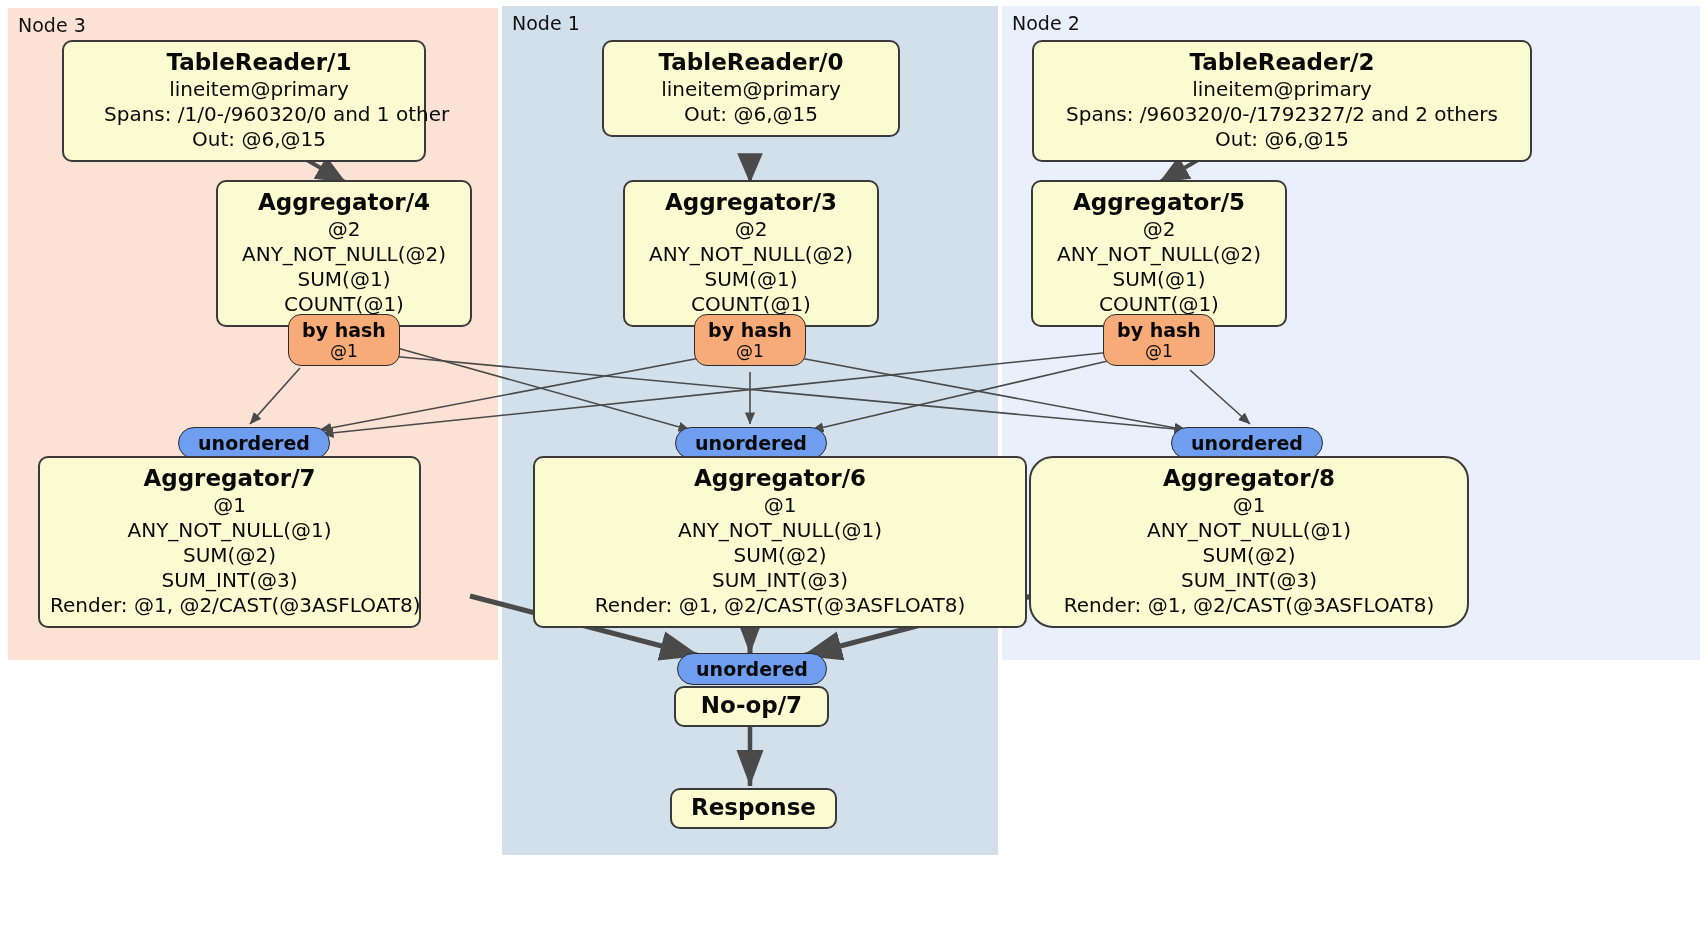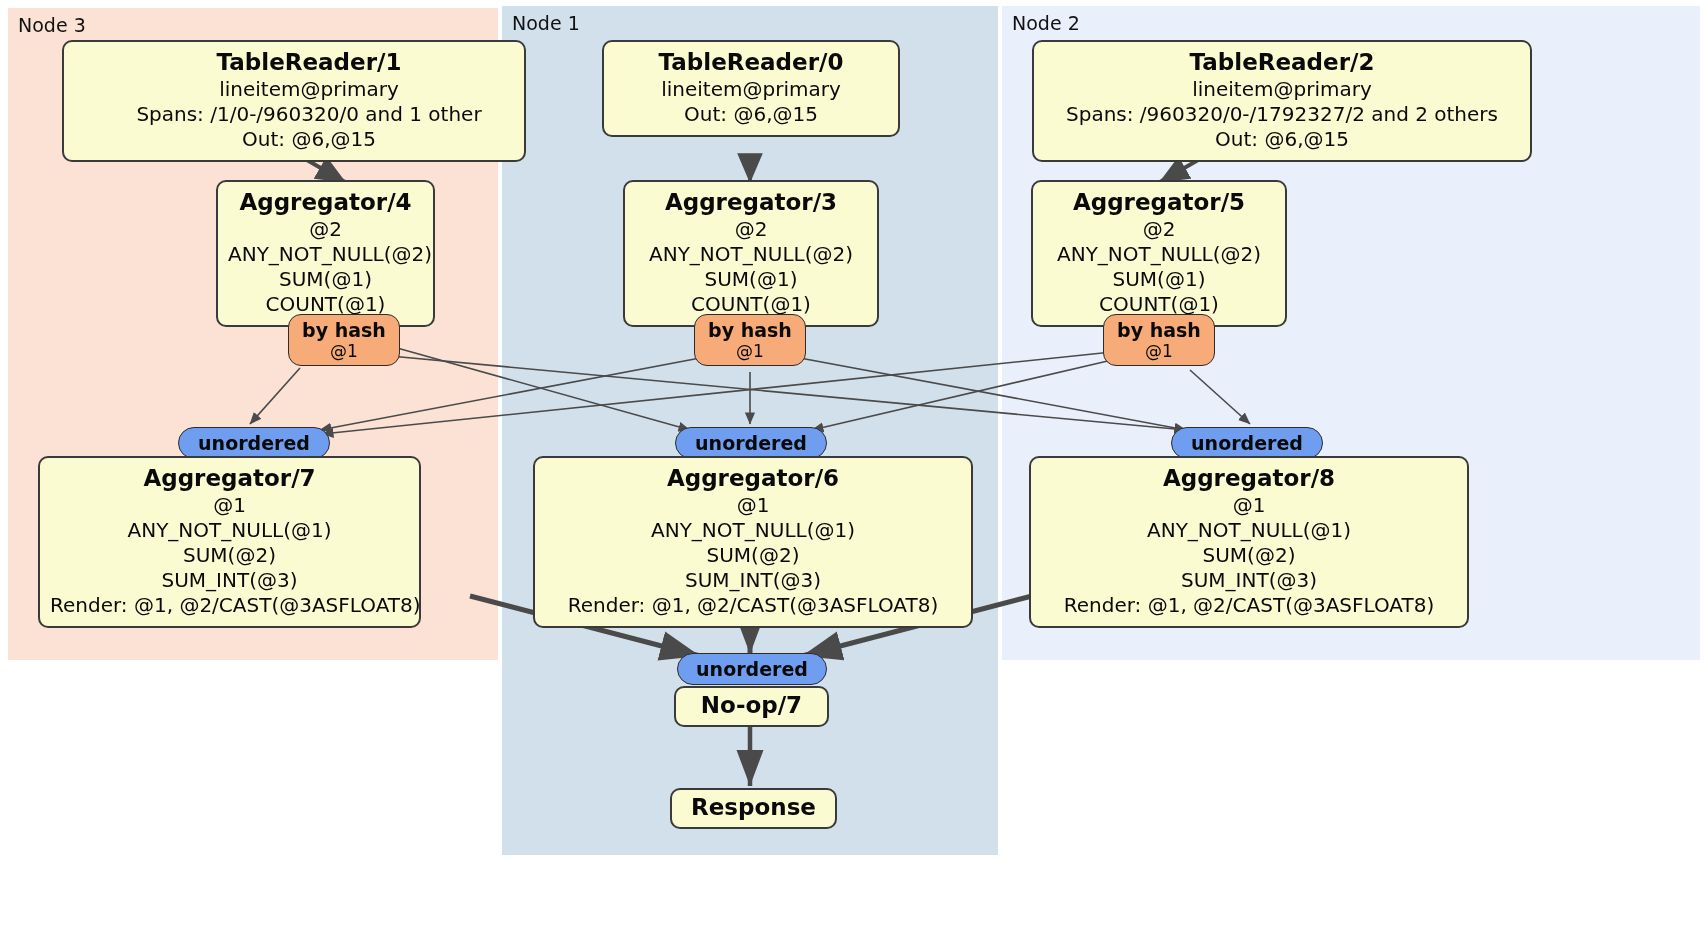--- a/index.html
+++ b/index.html
@@ -125,41 +125,41 @@
     <path d="M 1112 360 L 812 430" stroke="#4a4a4a" stroke-width="1.6" fill="none" marker-end="url(#ah)"></path>
     <path d="M 1190 370 L 1250 424" stroke="#4a4a4a" stroke-width="1.6" fill="none" marker-end="url(#ah)"></path>
 
     <path d="M 470 596 L 700 656" stroke="#4a4a4a" stroke-width="5" fill="none" marker-end="url(#ahs)"></path>
     <path d="M 750 626 L 750 654" stroke="#4a4a4a" stroke-width="5" fill="none" marker-end="url(#ahs)"></path>
     <path d="M 1032 596 L 802 656" stroke="#4a4a4a" stroke-width="5" fill="none" marker-end="url(#ahs)"></path>
 
     <path d="M 750 722 L 750 786" stroke="#4a4a4a" stroke-width="4.5" fill="none" marker-end="url(#ahs)"></path>
   </svg>
 
-  <div class="proc" style="left:62px; top:40px; width:464px;padding-left:40px;">
+  <div class="proc" style="left:62px; top:40px; width:364px;padding-left:40px;">
     <span class="ttl">TableReader/1</span>
     <span class="ln">lineitem@primary</span>
     <span class="ln">Spans: /1/0-/960320/0 and 1 other</span>
     <span class="ln">Out: @6,@15</span>
   </div>
 
   <div class="proc" style="left:602px; top:40px; width:298px;">
     <span class="ttl">TableReader/0</span>
     <span class="ln">lineitem@primary</span>
     <span class="ln">Out: @6,@15</span>
   </div>
 
   <div class="proc" style="left:1032px; top:40px; width:500px;">
     <span class="ttl">TableReader/2</span>
     <span class="ln">lineitem@primary</span>
     <span class="ln">Spans: /960320/0-/1792327/2 and 2 others</span>
     <span class="ln">Out: @6,@15</span>
   </div>
 
-  <div class="proc" style="left:216px; top:180px; width:219px;">
+  <div class="proc" style="left:216px; top:180px; width:256px;">
     <span class="ttl">Aggregator/4</span>
     <span class="ln">@2</span>
     <span class="ln">ANY_NOT_NULL(@2)</span>
     <span class="ln">SUM(@1)</span>
     <span class="ln">COUNT(@1)</span>
   </div>
 
   <div class="proc" style="left:623px; top:180px; width:256px;">
     <span class="ttl">Aggregator/3</span>
     <span class="ln">@2</span>
@@ -201,30 +201,30 @@
 
   <div class="proc" style="left:38px; top:456px; width:383px;text-align:center;">
     <span class="ttl">Aggregator/7</span>
     <span class="ln">@1</span>
     <span class="ln">ANY_NOT_NULL(@1)</span>
     <span class="ln">SUM(@2)</span>
     <span class="ln">SUM_INT(@3)</span>
     <span class="ln">Render: @1, @2/CAST(@3ASFLOAT8)</span>
   </div>
 
-  <div class="proc" style="left:533px; top:456px; width:440px;">
+  <div class="proc" style="left:533px; top:456px; width:494px;">
     <span class="ttl">Aggregator/6</span>
     <span class="ln">@1</span>
     <span class="ln">ANY_NOT_NULL(@1)</span>
     <span class="ln">SUM(@2)</span>
     <span class="ln">SUM_INT(@3)</span>
     <span class="ln">Render: @1, @2/CAST(@3ASFLOAT8)</span>
   </div>
 
-  <div class="proc" style="left:1029px; top:456px; width:440px;">
+  <div class="proc" style="left:1029px; top:456px; width:440px;border-radius:24px;">
     <span class="ttl">Aggregator/8</span>
     <span class="ln">@1</span>
     <span class="ln">ANY_NOT_NULL(@1)</span>
     <span class="ln">SUM(@2)</span>
     <span class="ln">SUM_INT(@3)</span>
     <span class="ln">Render: @1, @2/CAST(@3ASFLOAT8)</span>
   </div>
 
   <div class="badge unord" style="left:677px; top:653px; width:150px; height:32px;">
     <span>unordered</span>

